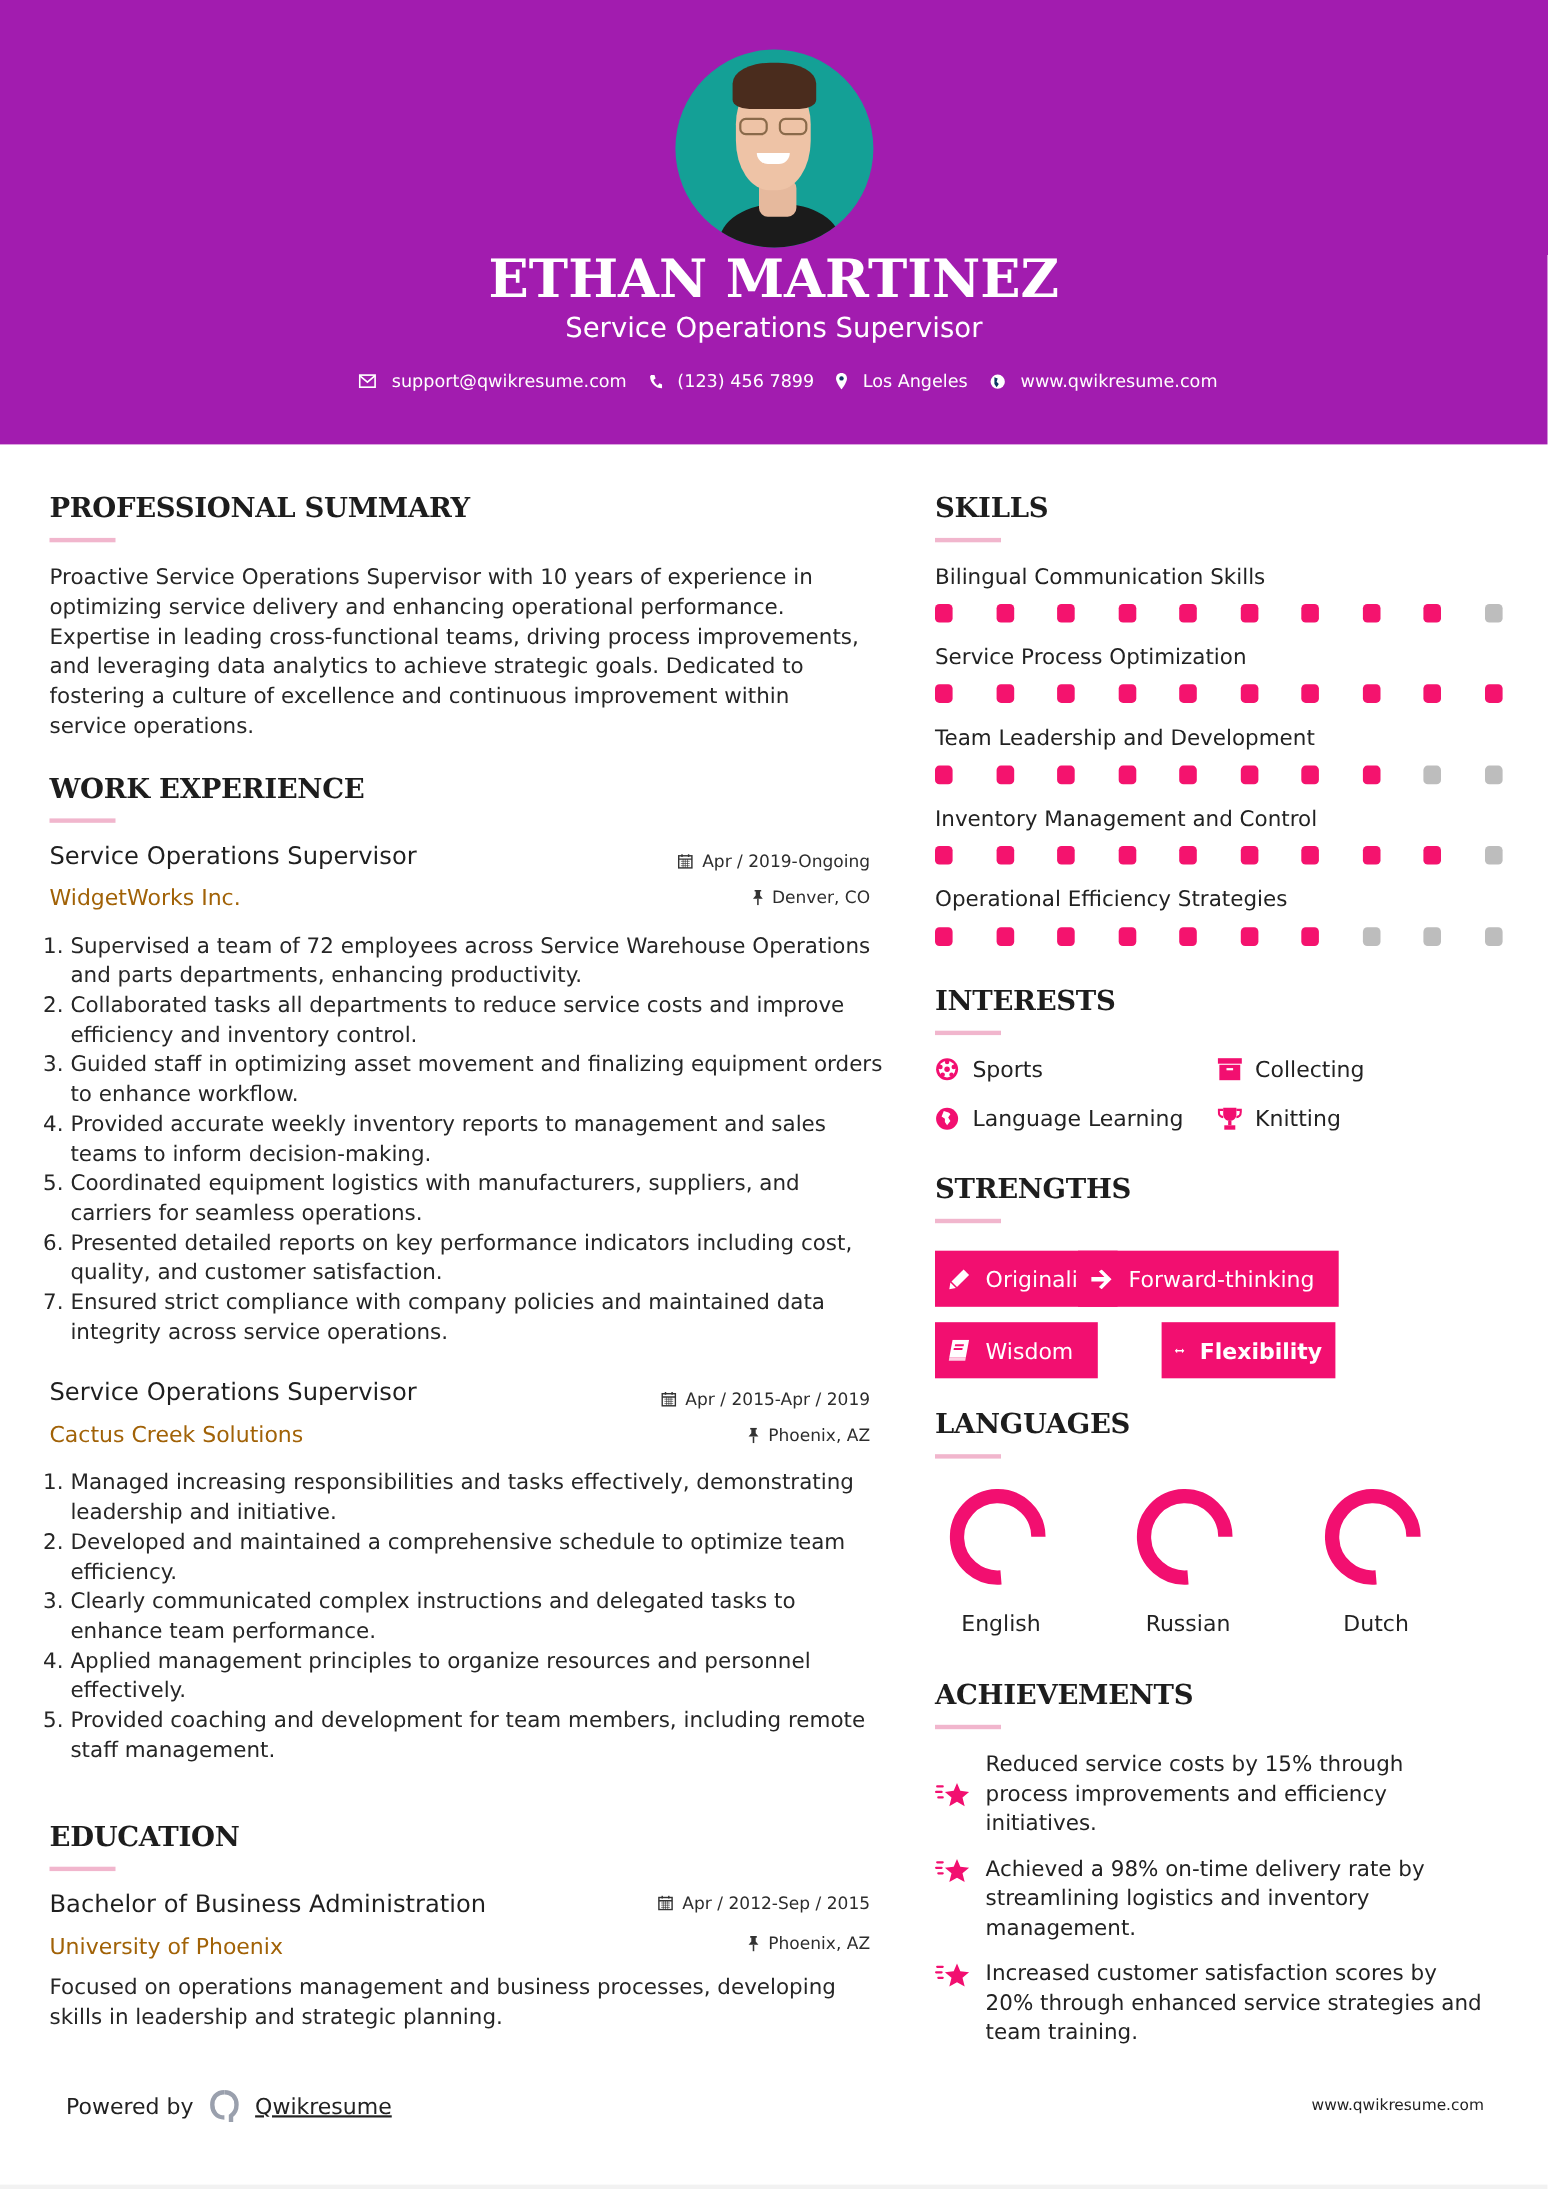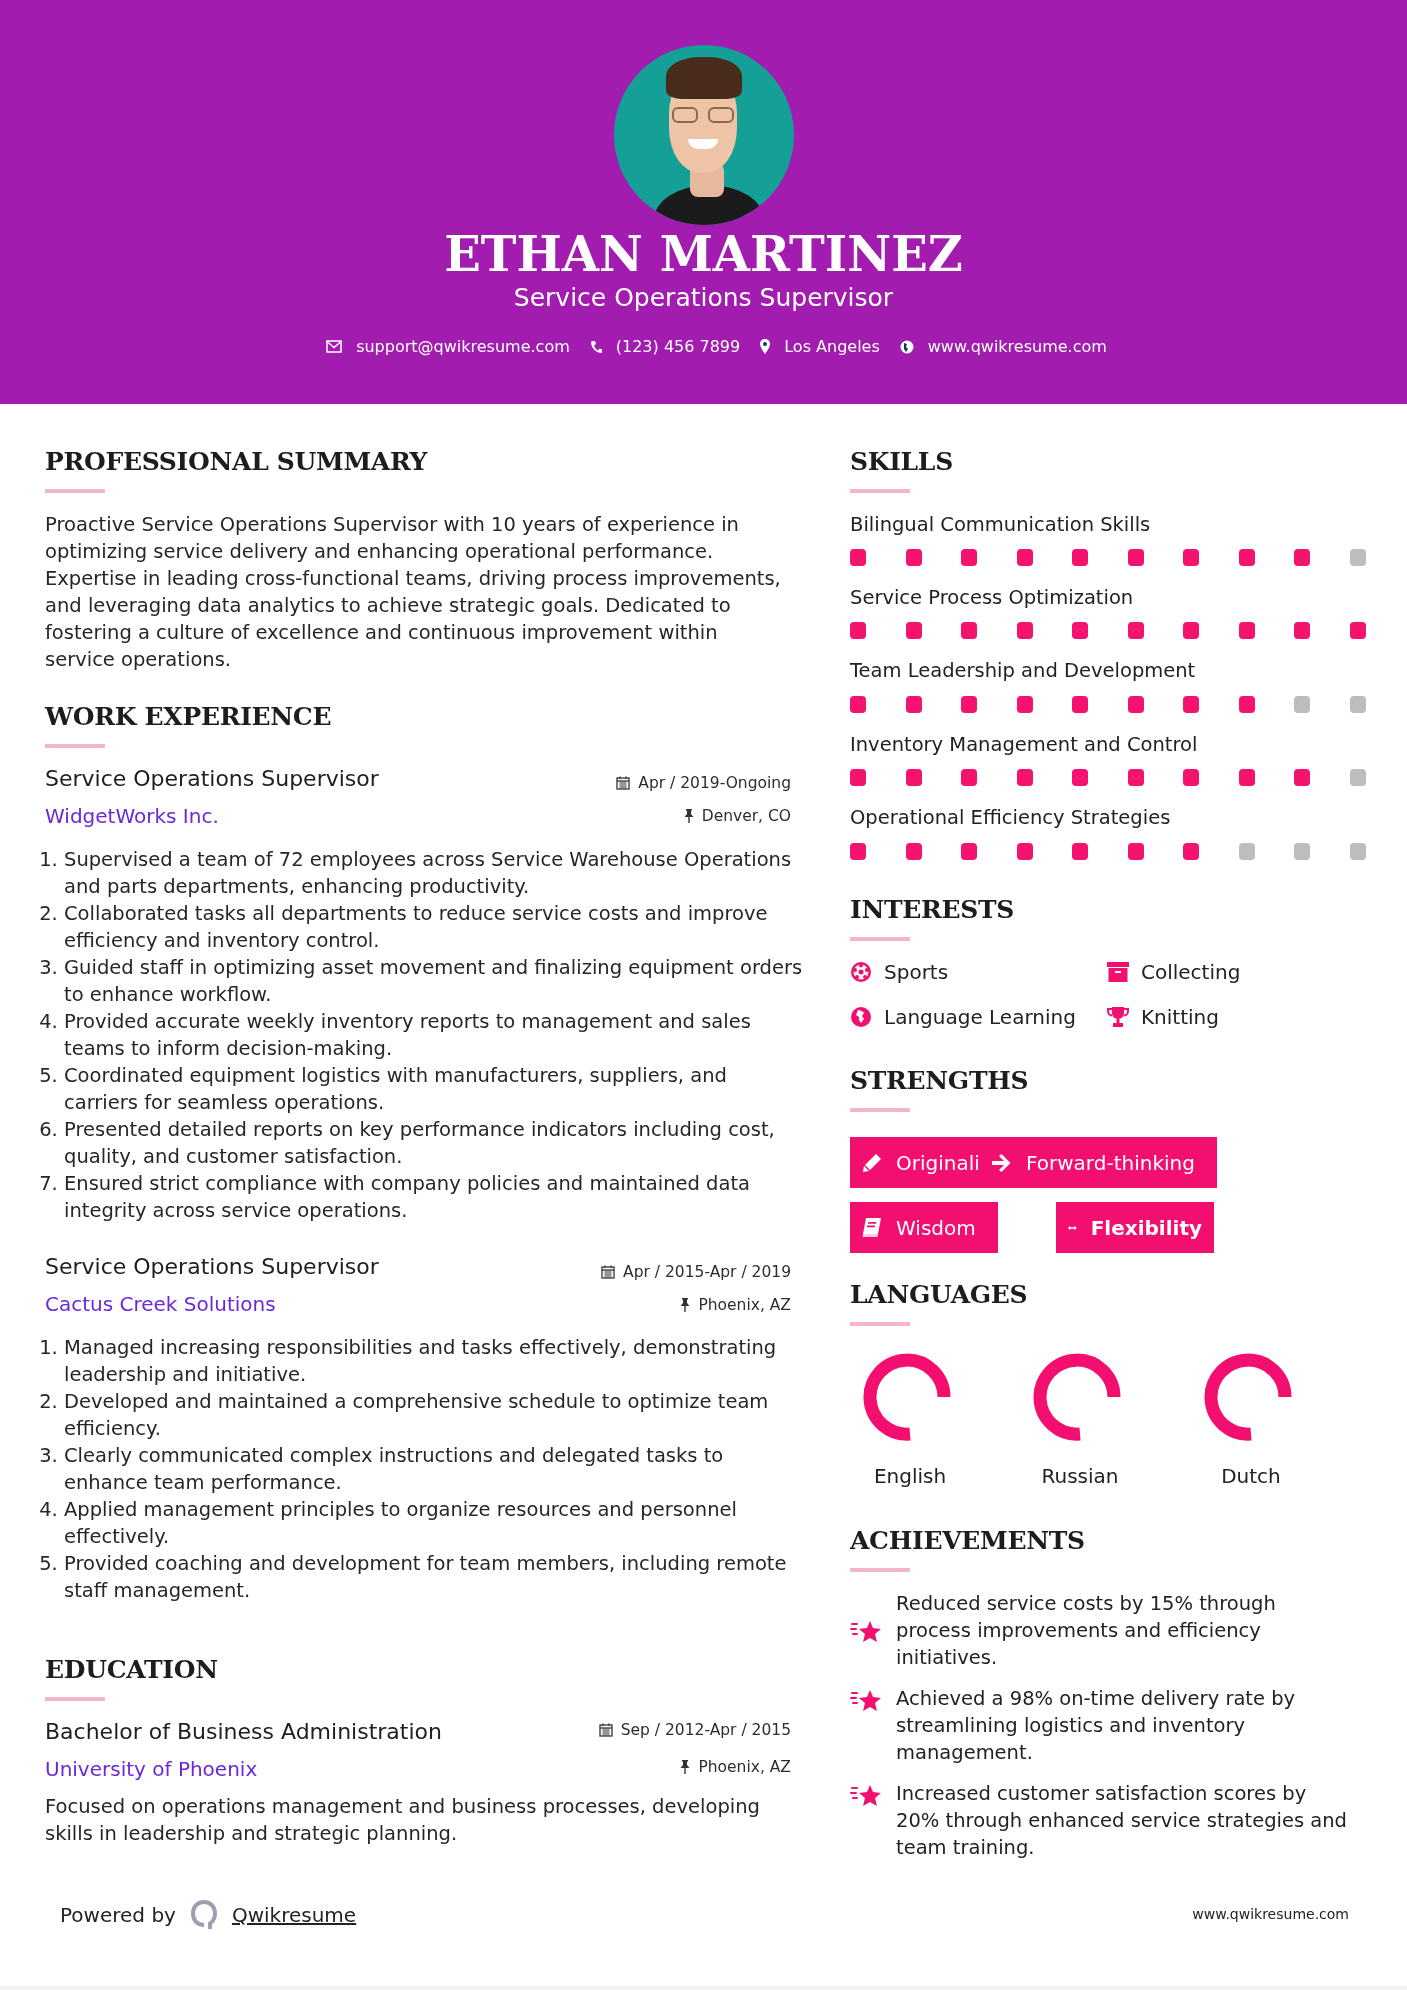--- a/index.html
+++ b/index.html
@@ -26,21 +26,21 @@
   .contacts .ci svg { margin-right: 14px; }
 
   
   .sec-h { position: absolute; font-family: "DejaVu Serif", serif; font-weight: bold; font-size: 25px; color: #1d1d1d; letter-spacing: -0.3px; }
   .sec-bar { position: absolute; width: 60px; height: 4px; background: #f1b6cd; }
 
   .p { position: absolute; font-size: 19.5px; line-height: 27px; color: #262626; }
 
   
   .job-title { position: absolute; font-size: 22px; color: #1f1f1f; }
-  .company { position: absolute; font-size: 20px; color: #6d28d9; }
+  .company { position: absolute; font-size: 20px; color: #a16207; }
   .meta { position: absolute; font-size: 15.5px; color: #2d2d2d; right: 616px; display: flex; align-items: center; }
   .meta svg { margin-right: 8px; }
   ol.bul { position: absolute; font-size: 19.5px; line-height: 27px; color: #262626; padding-left: 19px; }
   ol.bul li { padding-left: 0px; }
 
   
   .skill-label { position: absolute; font-size: 19.5px; color: #222; }
   .dots { position: absolute; left: 850px; width: 516px; height: 17px; display: flex; justify-content: space-between; }
   .dot { width: 16px; height: 17px; border-radius: 4px; background: #f4136e; }
   .dot.off { background: #bdbdbd; }
@@ -185,21 +185,21 @@
 <div class="sec-bar" style="left:45px; top:1697px;"></div>
 <div class="job-title" style="left:45px; top:1719px;">Bachelor of Business Administration</div>
 <div class="meta" style="top:1721px;">
   <svg width="14" height="14" viewBox="0 0 14 14">
       <rect x="1" y="2" width="12" height="11" fill="none" stroke="#333" stroke-width="1.3"></rect>
       <line x1="1" y1="5" x2="13" y2="5" stroke="#333" stroke-width="1.3"></line>
       <line x1="4" y1="0.5" x2="4" y2="3" stroke="#333" stroke-width="1.3"></line>
       <line x1="10" y1="0.5" x2="10" y2="3" stroke="#333" stroke-width="1.3"></line>
       <path d="M3 7h8M3 9h8M3 11h8M5 5v8M7 5v8M9 5v8" stroke="#333" stroke-width="0.6"></path>
     </svg>
-  <span>Sep / 2012-Apr / 2015</span>
+  <span>Apr / 2012-Sep / 2015</span>
 </div>
 <div class="company" style="left:45px; top:1757px;">University of Phoenix</div>
 <div class="meta" style="top:1758px;">
   <svg width="10" height="14" viewBox="0 0 10 14">
       <path d="M2 0 H8 V1.5 H7 V5 L9.5 8 H0.5 L3 5 V1.5 H2 Z" fill="#333"></path>
       <rect x="4.3" y="8" width="1.4" height="6" fill="#333"></rect>
     </svg>
   <span>Phoenix, AZ</span>
 </div>
 <div class="p" style="left:45px; top:1793px; width:740px;">Focused on operations management and business processes, developing skills in leadership and strategic planning.</div>

